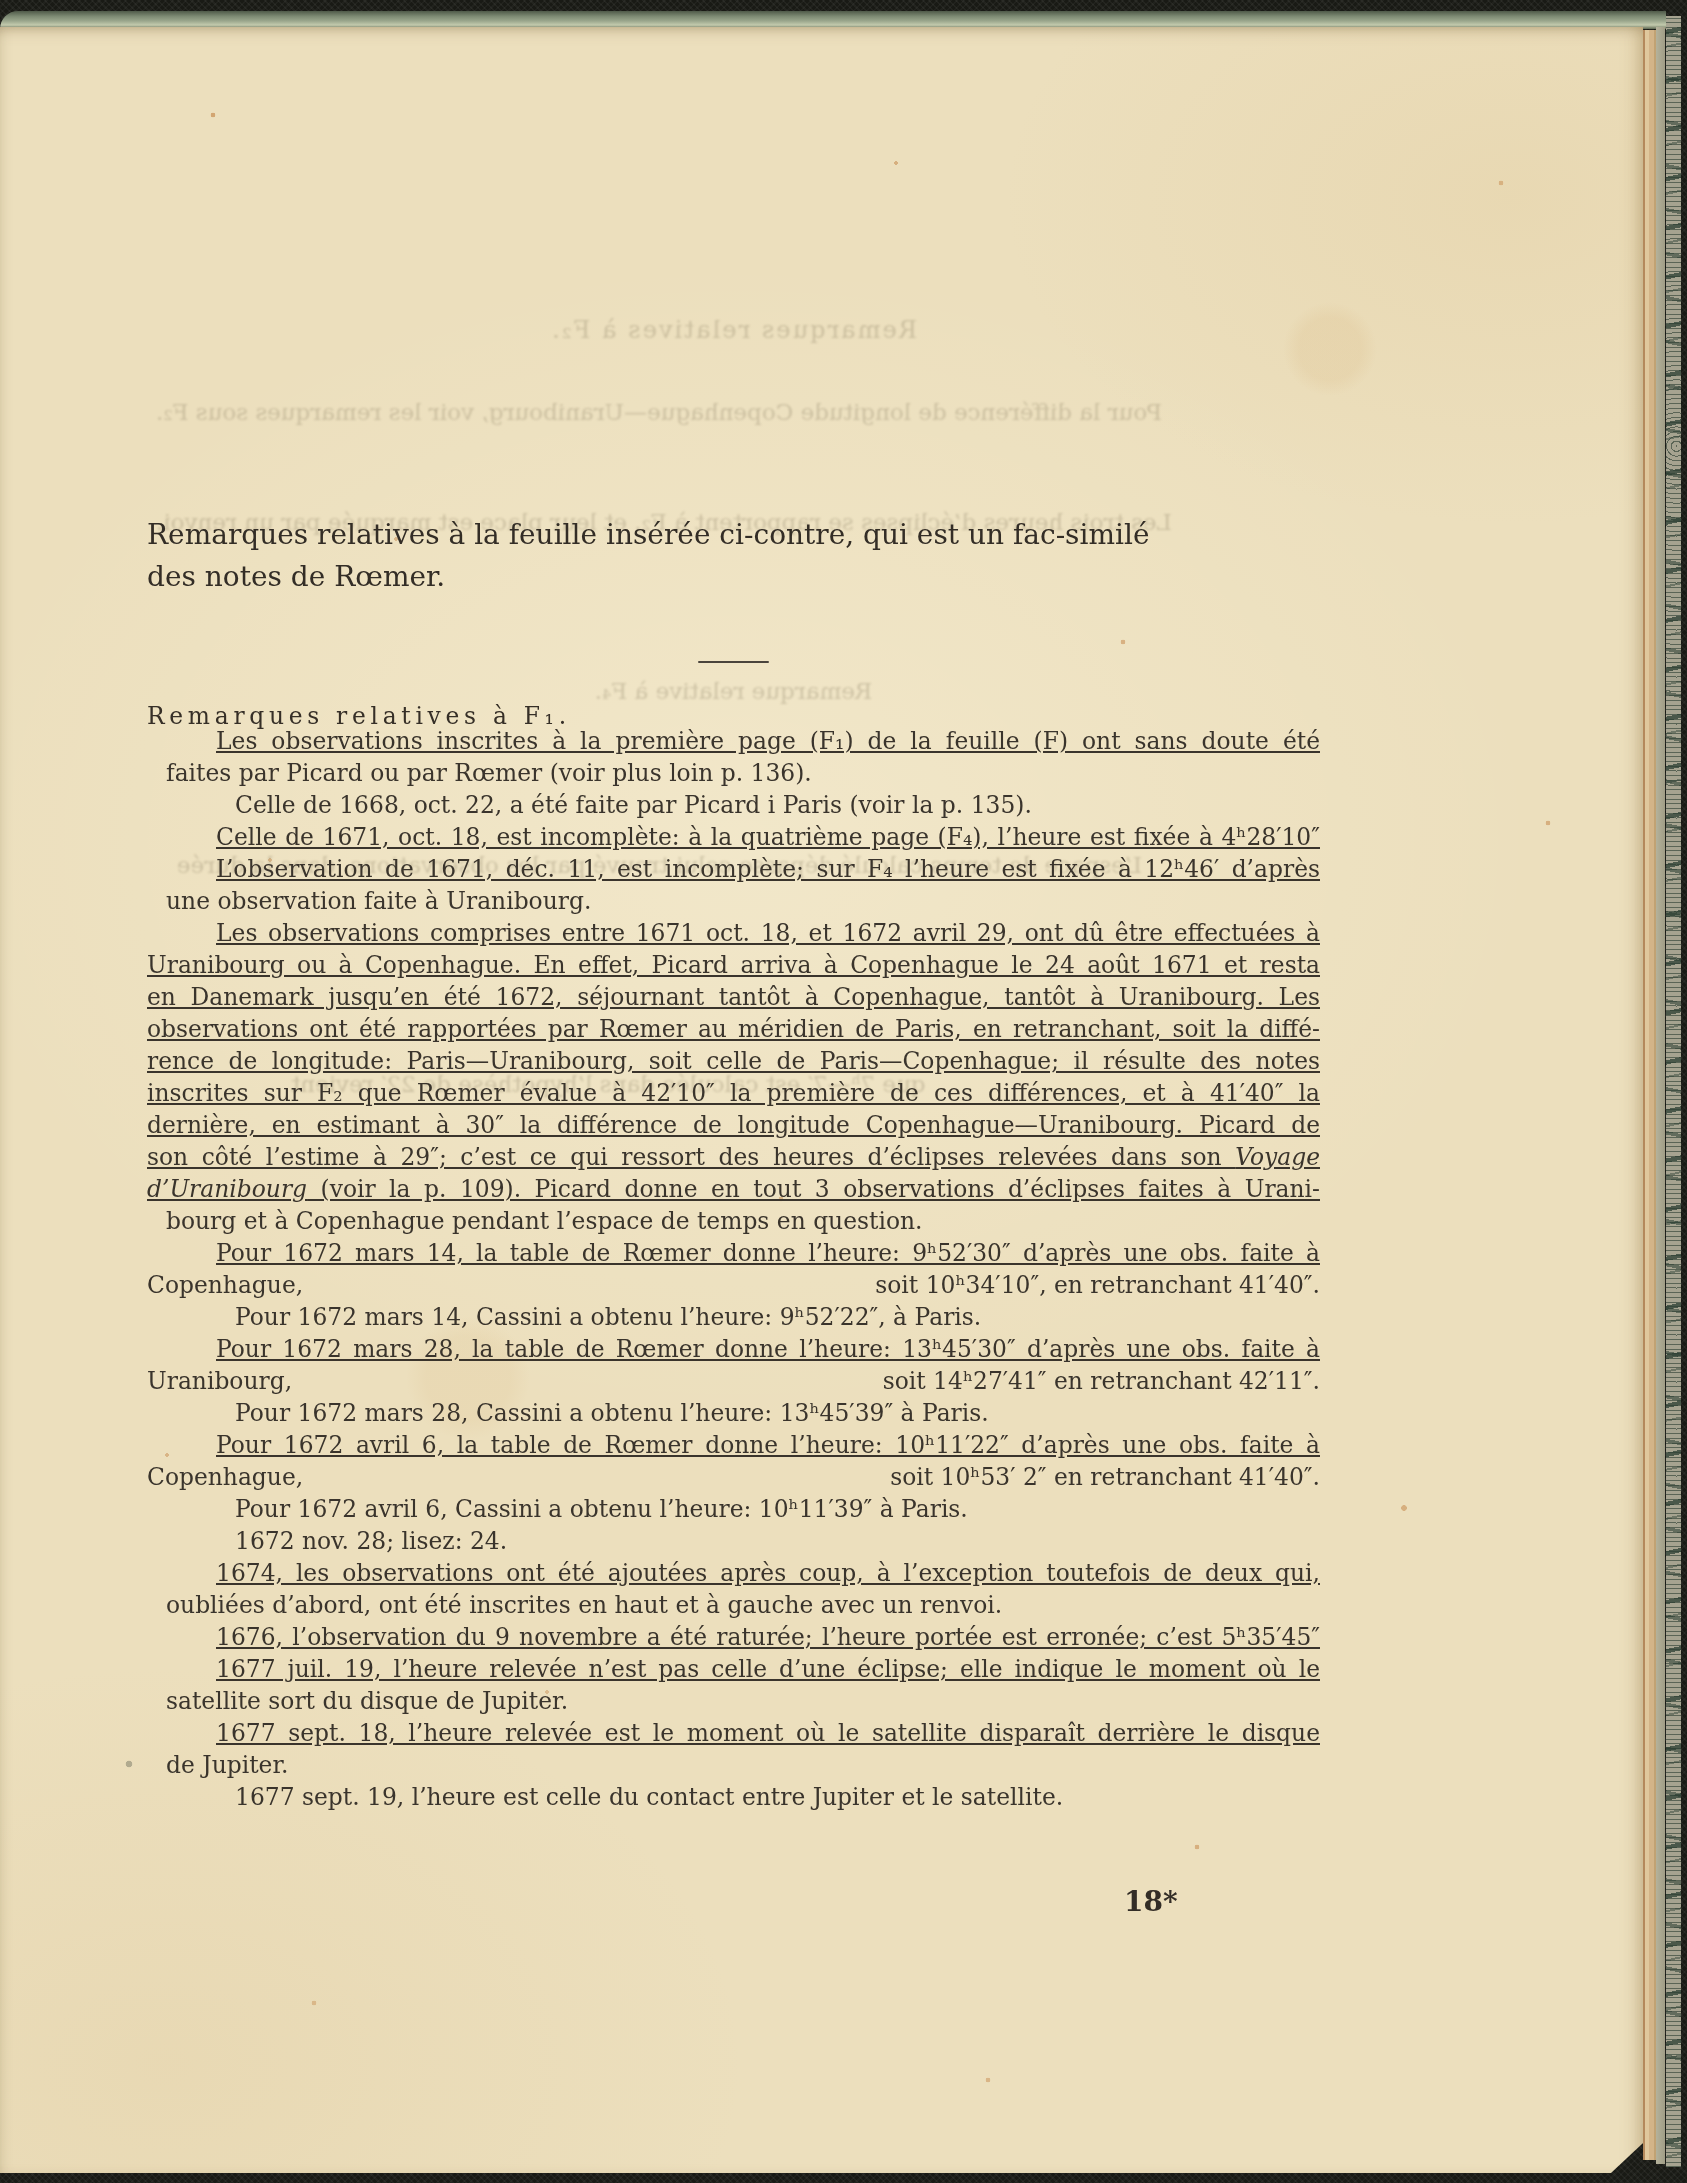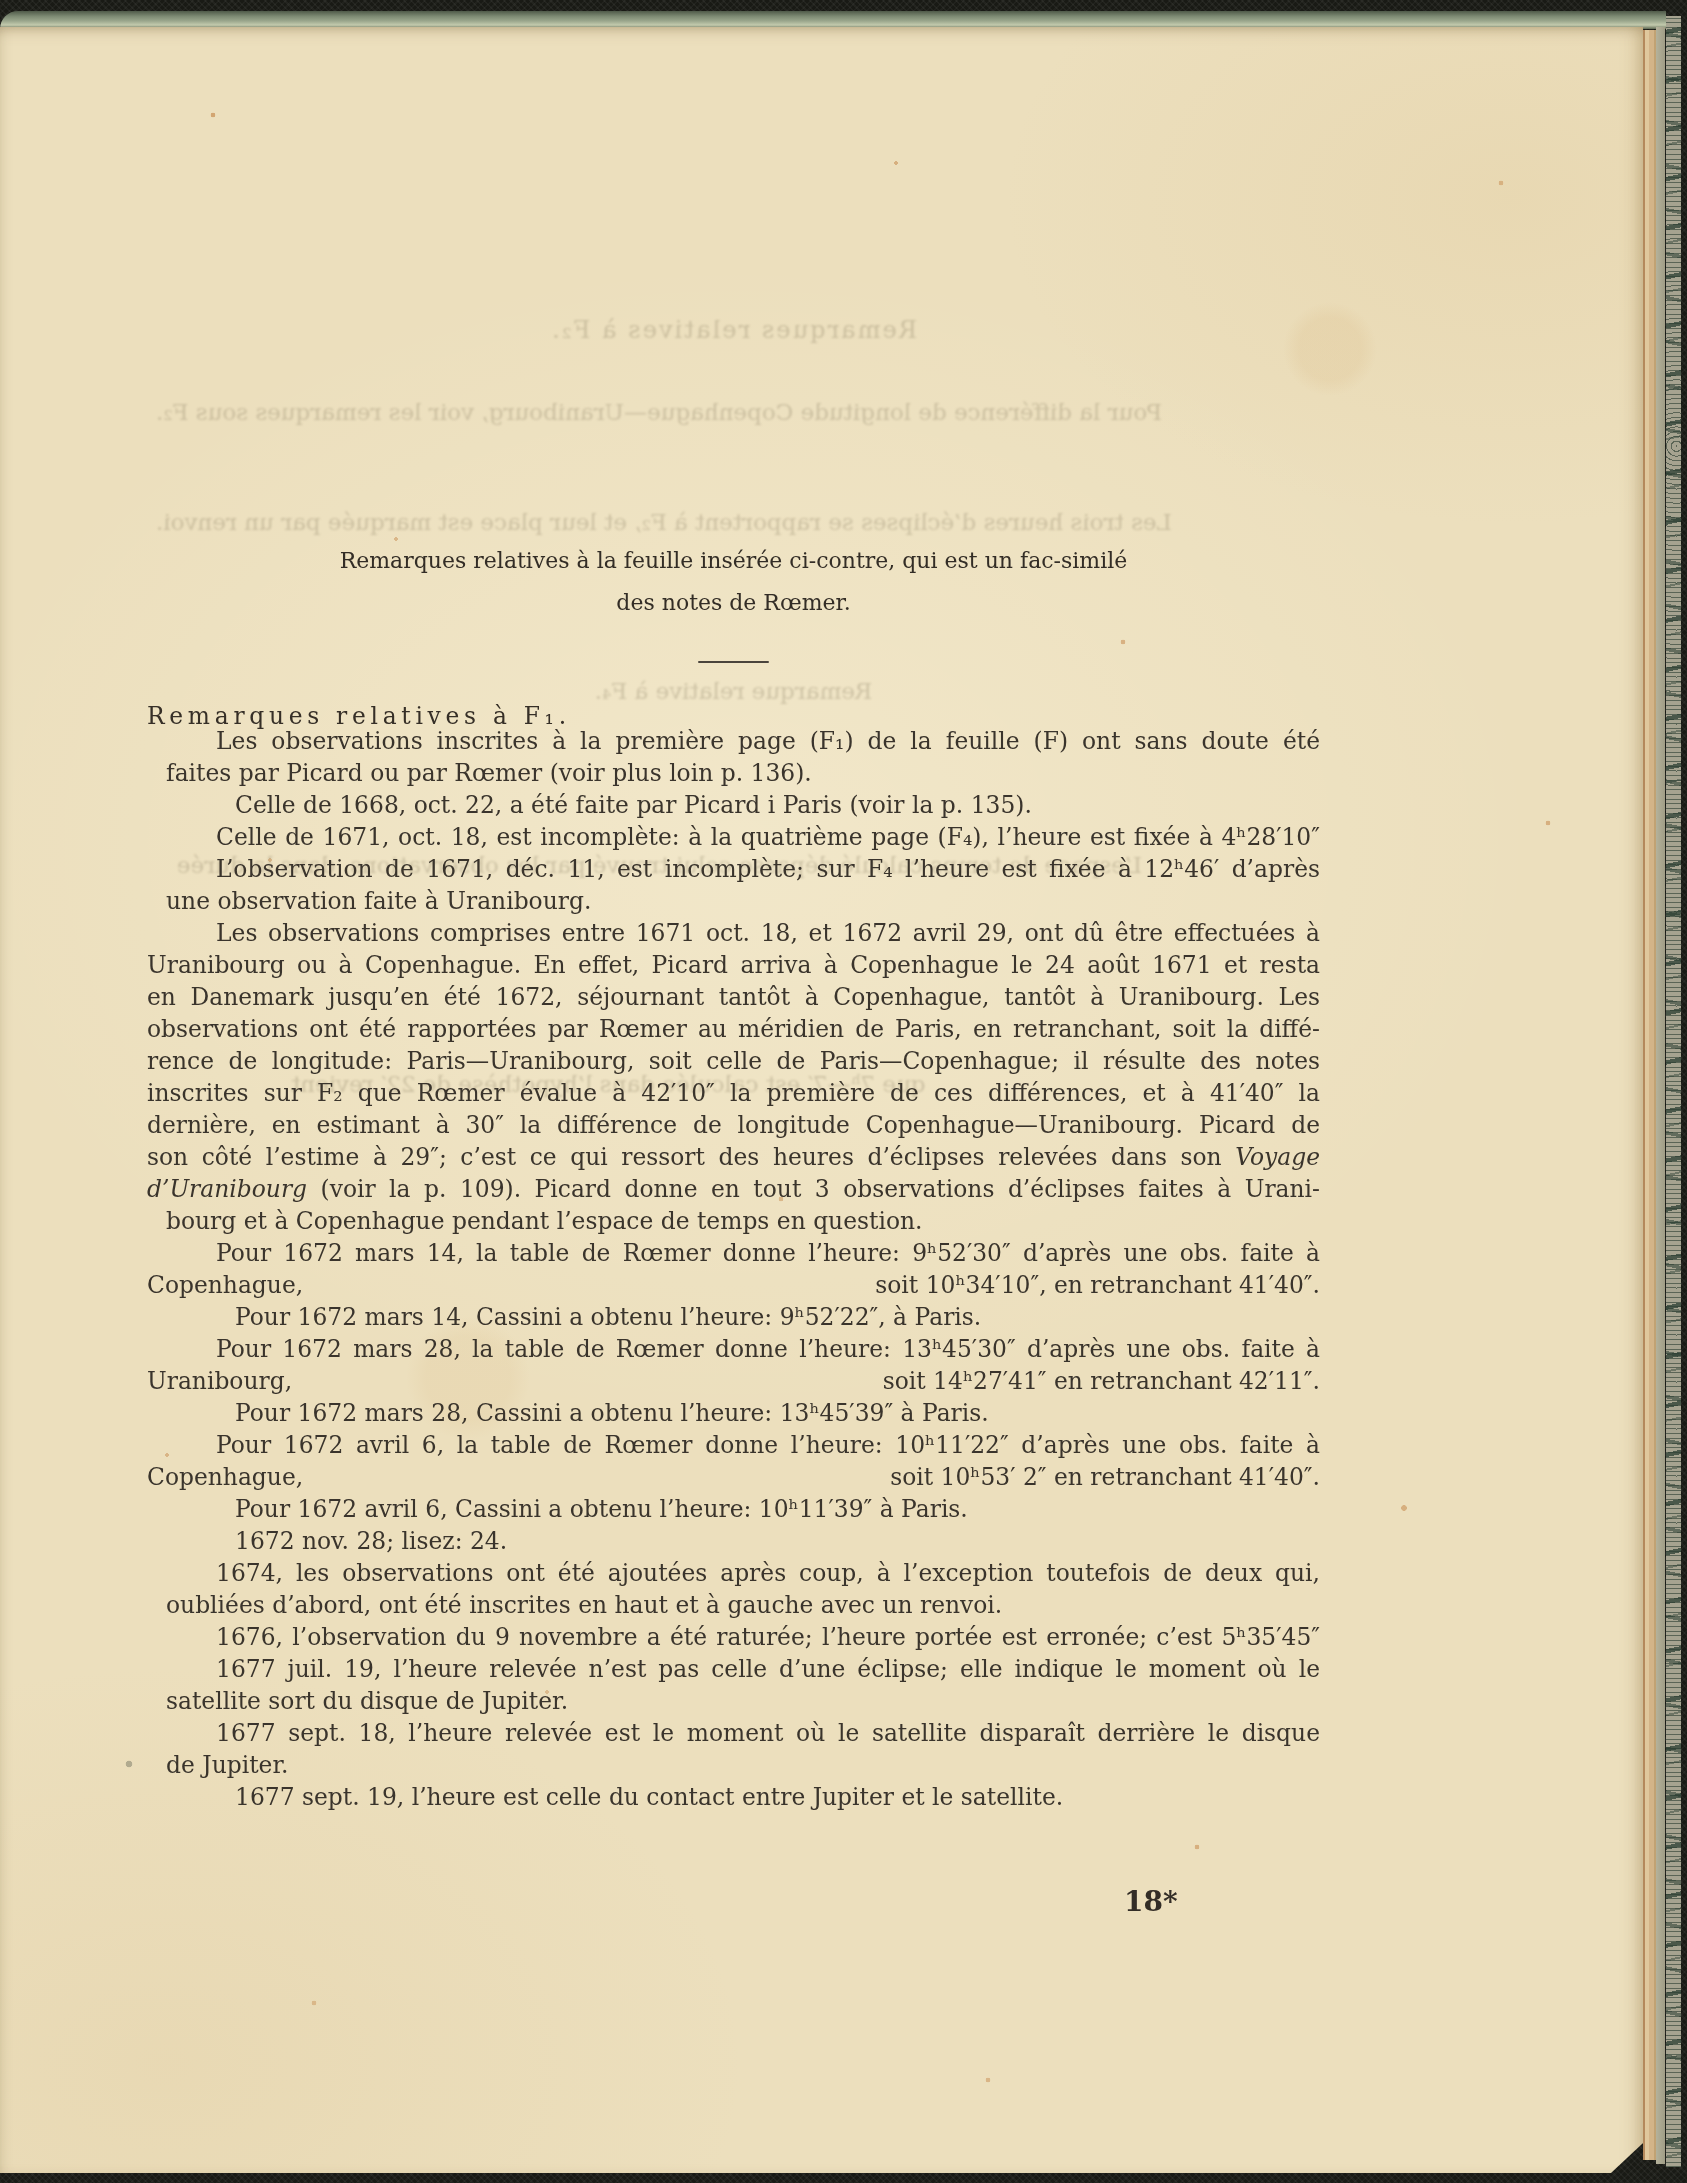--- a/index.html
+++ b/index.html
@@ -55,26 +55,26 @@
     background:linear-gradient(90deg,#b5b29b,#a09d86);}
   .edge-marble{position:absolute;left:1666px;top:15.6px;width:14.5px;height:2151px;
     background-color:#a6a390;
     background-image:
       repeating-linear-gradient(168deg, transparent 0 13.5px, rgba(43,62,50,.75) 13.5px 17.7px, transparent 17.7px 29px, rgba(43,62,50,.45) 29px 31px, transparent 31px 48px),
       repeating-linear-gradient(12deg, transparent 0 21px, rgba(43,62,50,.55) 21px 24.4px, transparent 24.4px 43px),
       repeating-radial-gradient(circle at 70% 20%, rgba(40,58,46,.6) 0 1px, transparent 1px 4.7px);}
 
   
   .tcol{position:absolute;left:147px;width:1173px;color:#3a342c;}
-  .title{top:540px;text-align:center;font-size:22px;line-height:42px;color:#332d26;}
+  .title{top:514px;font-size:28px;line-height:42px;color:#332d26;}
   .rule{position:absolute;left:698px;top:661px;width:71px;height:2.1px;background:#4a443c;border-radius:1px;}
   .sechead{top:702px;font-size:23.4px;line-height:29px;letter-spacing:4.7px;color:#362f27;}
   .bodytext{top:725px;font-size:23.4px;}
   .ln{height:32px;line-height:32px;overflow:hidden;}
-  .jf{text-align:justify;text-align-last:justify;}
+  .jf{text-align:justify;text-align-last:justify;text-decoration:underline;}
   .nw{white-space:nowrap;margin-left:19px;}
   .ind{text-indent:69px;}
   .split{display:flex;justify-content:space-between;}
   .it{font-style:italic;}
   .sig{position:absolute;left:1124px;top:1885px;font-size:28px;font-weight:bold;color:#332d26;}
 
   
   .ghost{position:absolute;transform:scaleX(-1);color:rgba(112,100,74,.26);
     filter:blur(0.8px);font-size:23px;white-space:nowrap;pointer-events:none;}
   .ghost.center{left:147px;width:1173px;text-align:center;}

